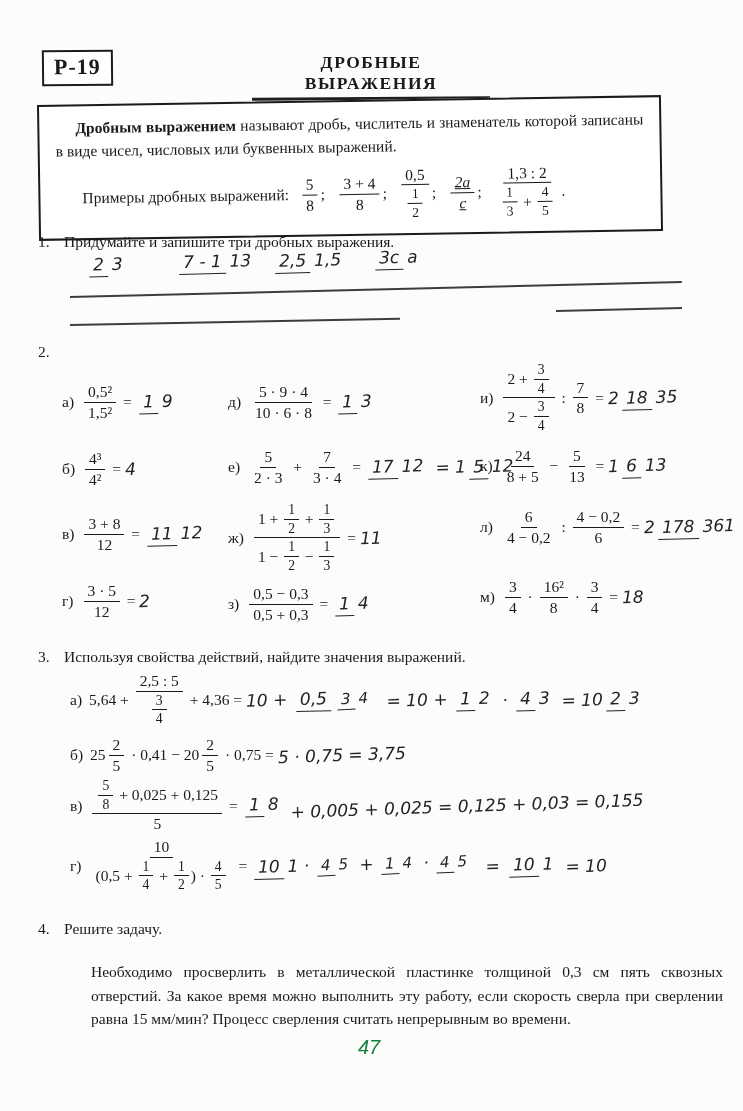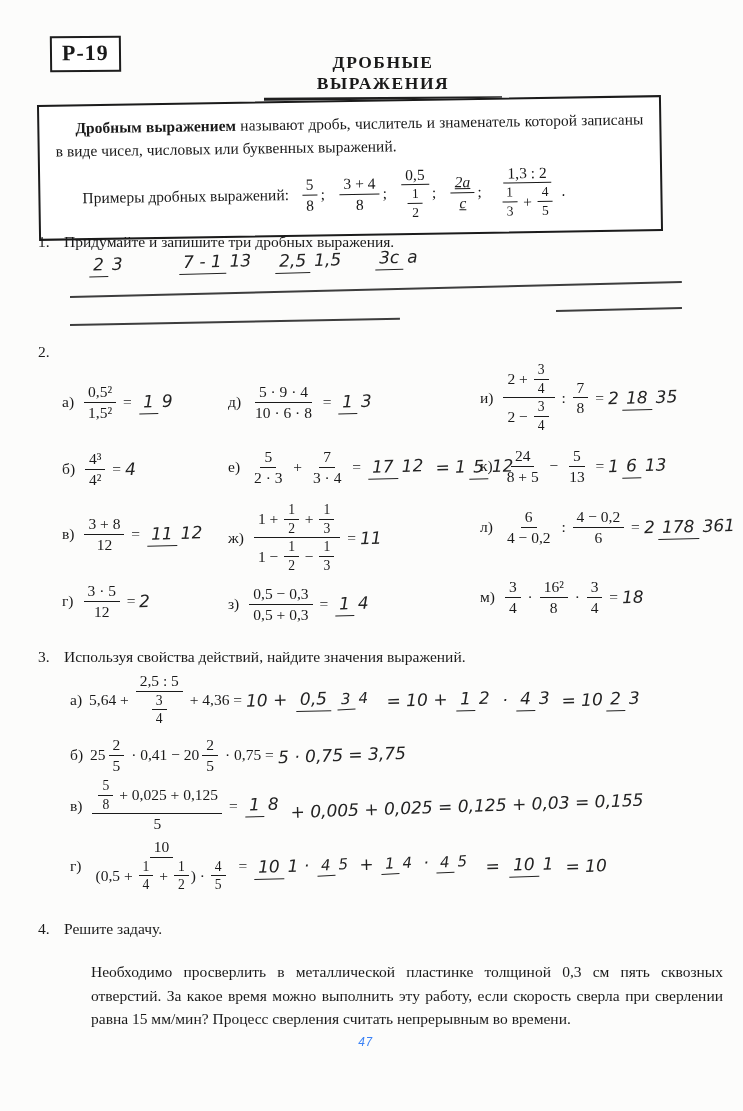--- a/index.html
+++ b/index.html
@@ -46,30 +46,30 @@
   
   .hw{
     font-family:"DejaVu Sans",sans-serif;font-style:italic;
     color:#232323;font-size:1.1em;
   }
   span.hw{display:inline-block;transform:rotate(-2deg);}
   .frac.hw{transform:rotate(-1.5deg);}
   .frac.hw .fn{border-bottom-width:1.6px;}
   
   .ans-line{height:1.6px;background:#3d3d3d;transform-origin:left center;}
-  .footer-page{font-size:12px;color:#3b82f6;font-family:Liberation Mono, monospace;font-style:italic;}
+  .footer-page{font-size:20px;color:#15803d;font-family:Liberation Sans, sans-serif;font-style:italic;}
   .t4-text{font-size:15.5px;line-height:1.52;text-align:justify;margin:16px;width:632px;}
 </style>
 </head>
 <body>
 
-<div class="abs code-box" style="left:42px;top:36px;margin-left:8px;">
+<div class="abs code-box" style="left:42px;top:50px;">
   <span>Р-19</span>
 </div>
-<div class="abs" style="left:264px;top:52px;width:238px;">
+<div class="abs" style="left:252px;top:52px;width:238px;">
   <div class="page-title">ДРОБНЫЕ ВЫРАЖЕНИЯ</div>
   <div class="t-rule"></div>
   <div class="t-rule2"></div>
 </div>
 
 <div class="abs def-box" style="left:38px;top:100px;">
   <p><span class="def-bold">Дробным выражением</span><span> называют дробь, числитель и знаменатель которой записаны в виде чисел, числовых или буквенных выражений.</span></p>
   <div class="examples-row">
     <span style="margin-right:10px;">Примеры дробных выражений:</span>
     <span class="expr"><span class="frac"><span class="fn"><span>5</span></span><span class="fd"><span>8</span></span></span><span>;   </span><span class="frac"><span class="fn"><span>3 + 4</span></span><span class="fd"><span>8</span></span></span><span>;   </span><span class="frac"><span class="fn"><span>0,5</span></span><span class="fd"><span class="frac"><span class="fn"><span>1</span></span><span class="fd"><span>2</span></span></span></span></span><span>;   </span><span class="frac"><span class="fn"><span class="var">2a</span></span><span class="fd"><span class="var">c</span></span></span><span>;   </span><span class="frac"><span class="fn"><span>1,3 : 2</span></span><span class="fd"><span class="frac"><span class="fn"><span>1</span></span><span class="fd"><span>3</span></span></span><span> + </span><span class="frac"><span class="fn"><span>4</span></span><span class="fd"><span>5</span></span></span></span></span><span>.</span></span>

